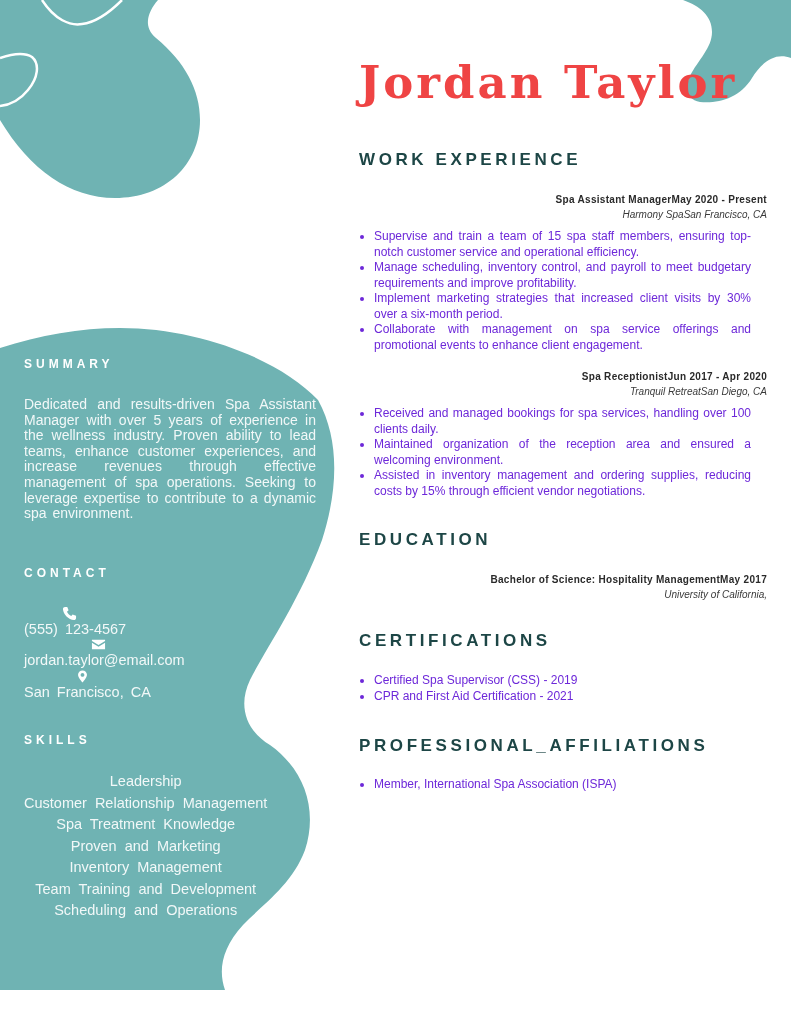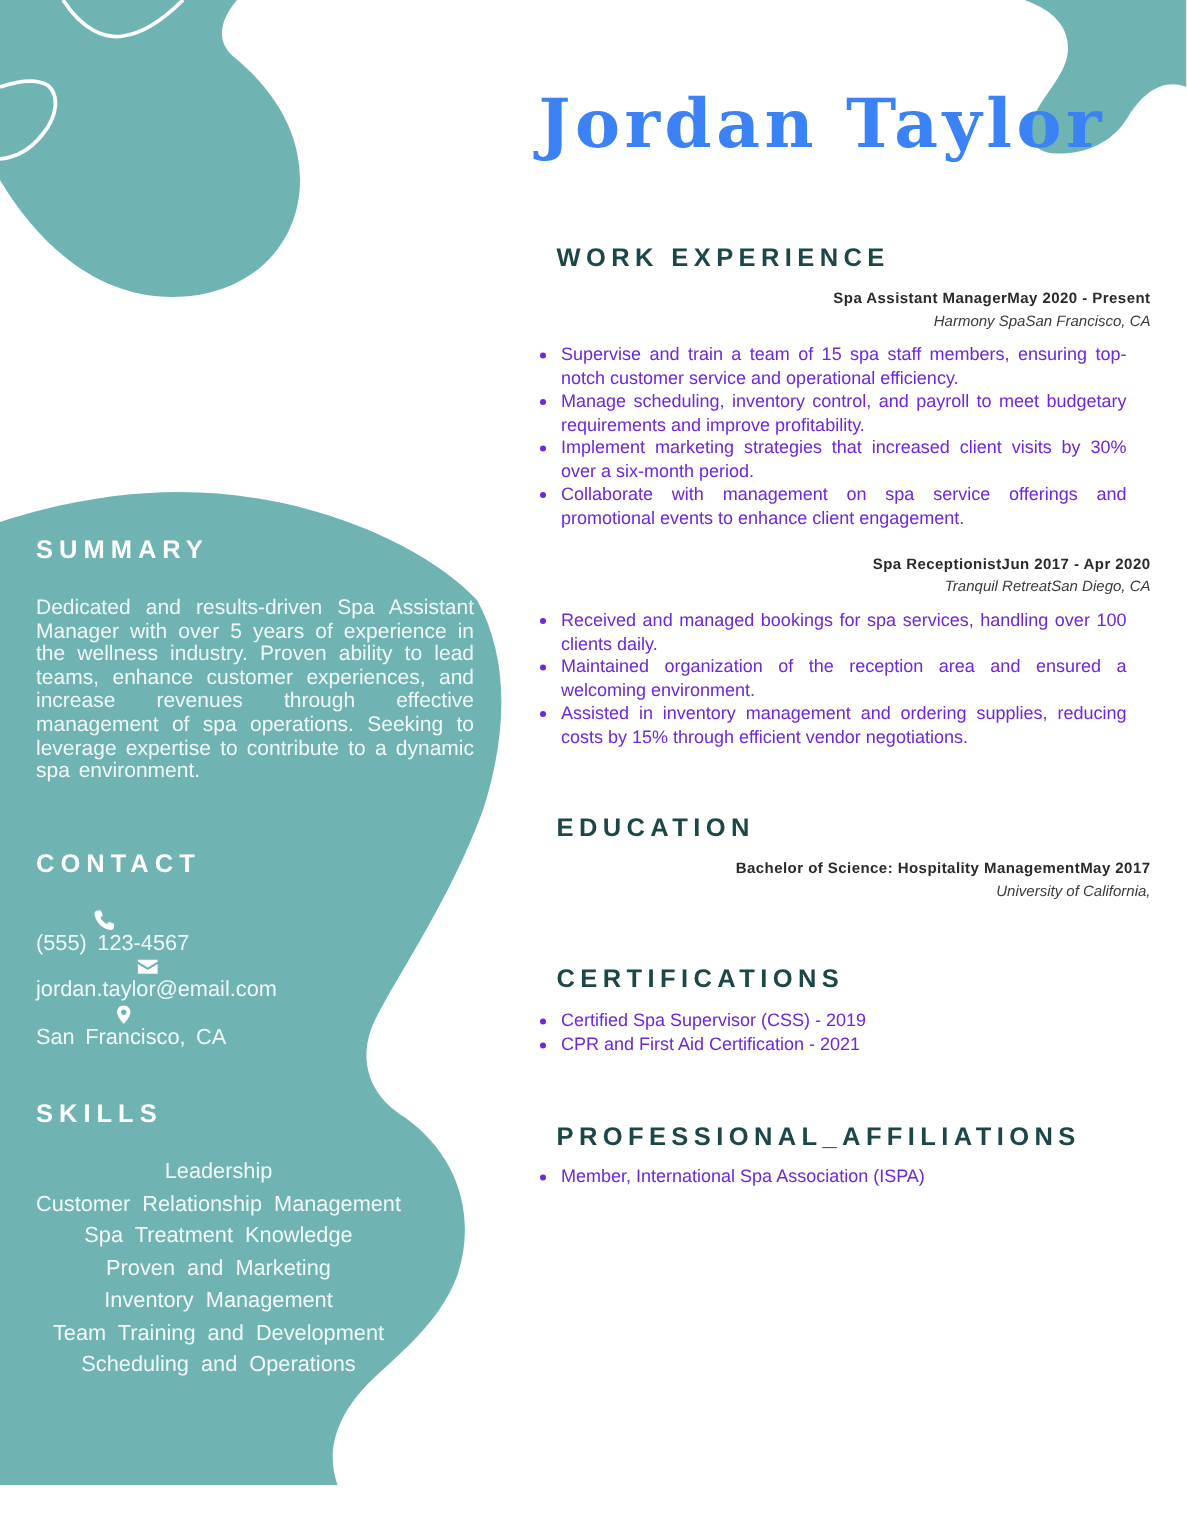--- a/index.html
+++ b/index.html
@@ -1,31 +1,31 @@
 <!DOCTYPE html>
 <html><head>
 <meta charset="utf-8">
 <style>
   html, body { margin:0; padding:0; }
   body { width:791px; height:1024px; position:relative; overflow:hidden; background:#ffffff; font-family:"Liberation Sans", sans-serif; }
   .bg { position:absolute; left:0; top:0; width:791px; height:1024px; z-index:0; }
   .left { position:absolute; left:24px; top:0; width:292px; z-index:2; color:#ffffff; }
-  .left h2 { font-size:17px; letter-spacing:4px; font-weight:bold; margin:0; color:#ffffff; }
+  .left h2 { font-size:12px; letter-spacing:4px; font-weight:bold; margin:0; color:#ffffff; }
   .summary-h { position:absolute; top:357px; }
   .summary-text { position:absolute; top:397px; width:292px; font-size:14px; line-height:15.6px; text-align:justify; color:#f2f8f8; word-spacing:2px; }
   .contact-h { position:absolute; top:566px; }
   .contact-row { position:absolute; left:0; display:flex; align-items:center; font-size:14.5px; color:#f2f8f8; word-spacing:3px;flex-direction:column; }
   .contact-row svg { width:15px; height:15px; margin-right:11px; flex:none; }
   .skills-h { position:absolute; top:733px; }
   .skills { position:absolute; top:772px; list-style:none; margin:0; padding:0; font-size:14.5px; color:#f2f8f8; word-spacing:4px;text-align:center; }
   .skills li { height:21.5px; line-height:18px; }
 
   .right { position:absolute; left:359px; top:0; width:408px; z-index:2; color:#333333; }
-  .name { position:absolute; top:56px; left:0; font-family:"DejaVu Serif", serif; font-weight:bold; font-size:45px; letter-spacing:3px; color:#3b82f6; white-space:nowrap; margin:0; }
-  .sec-h { position:absolute; left:0; font-size:17px; font-weight:bold; letter-spacing:3.6px; color:#1d4646; margin:12px; white-space:nowrap; }
+  .name { position:absolute; top:56px; left:0; font-family:"DejaVu Serif", serif; font-weight:bold; font-size:45px; letter-spacing:3px; color:#ef4444; white-space:nowrap; margin:0; }
+  .sec-h { position:absolute; left:0; font-size:17px; font-weight:bold; letter-spacing:3.6px; color:#1d4646; margin:0; white-space:nowrap; }
   .job { position:absolute; left:0; width:408px; }
   .row { display:flex; justify-content:flex-end; font-size:10px; line-height:15px; }
   .row .b { font-weight:bold; color:#2a2a2a; letter-spacing:0.3px; }
   .row .i { font-style:italic; color:#3a3a3a; }
   ul.bul { margin:7px 16px 0 0; padding:0 0 0 15px; font-size:12px; line-height:15.5px; color:#6d28d9; }
   ul.bul li { text-align:justify; }
 </style>
 </head>
 <body>
 

